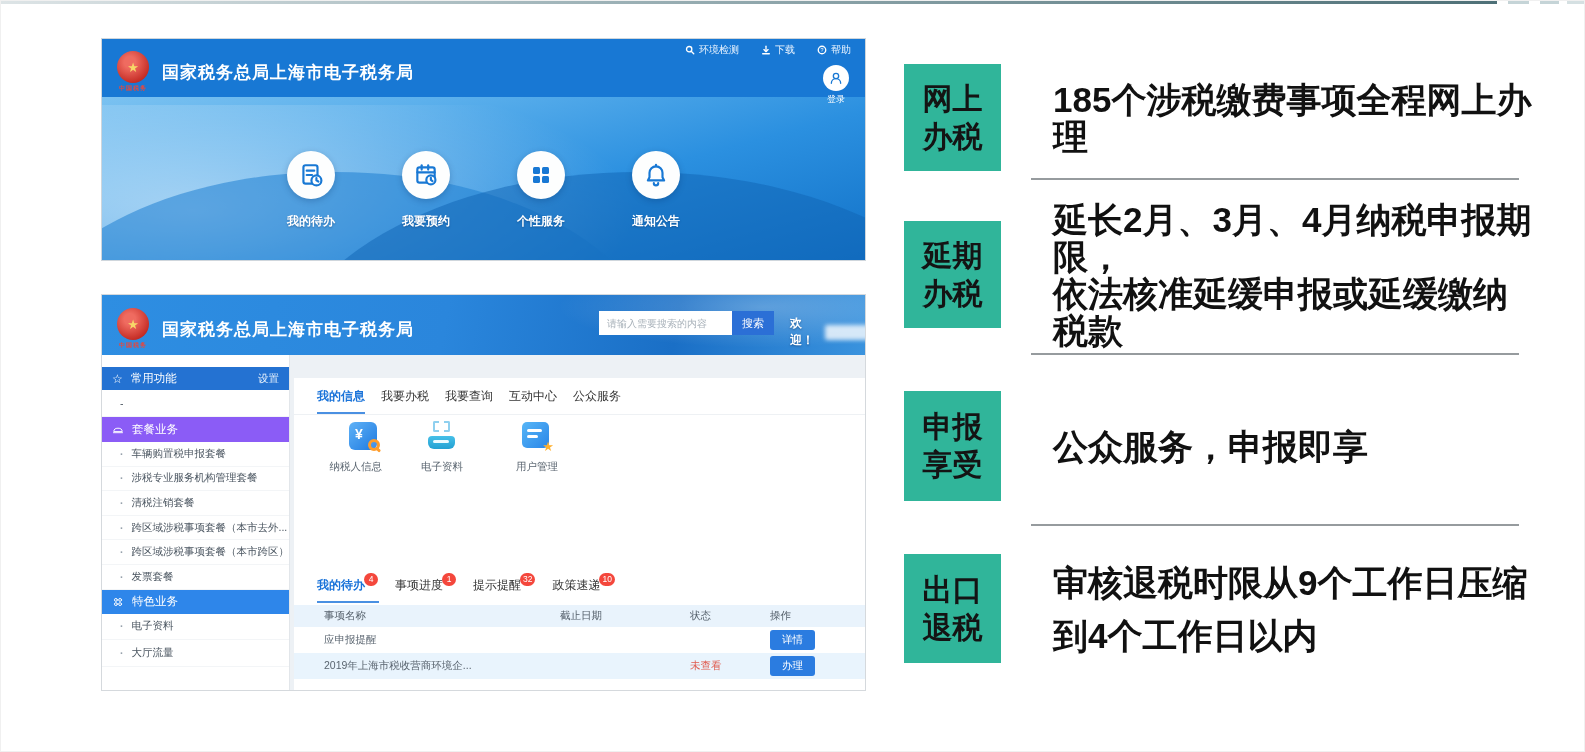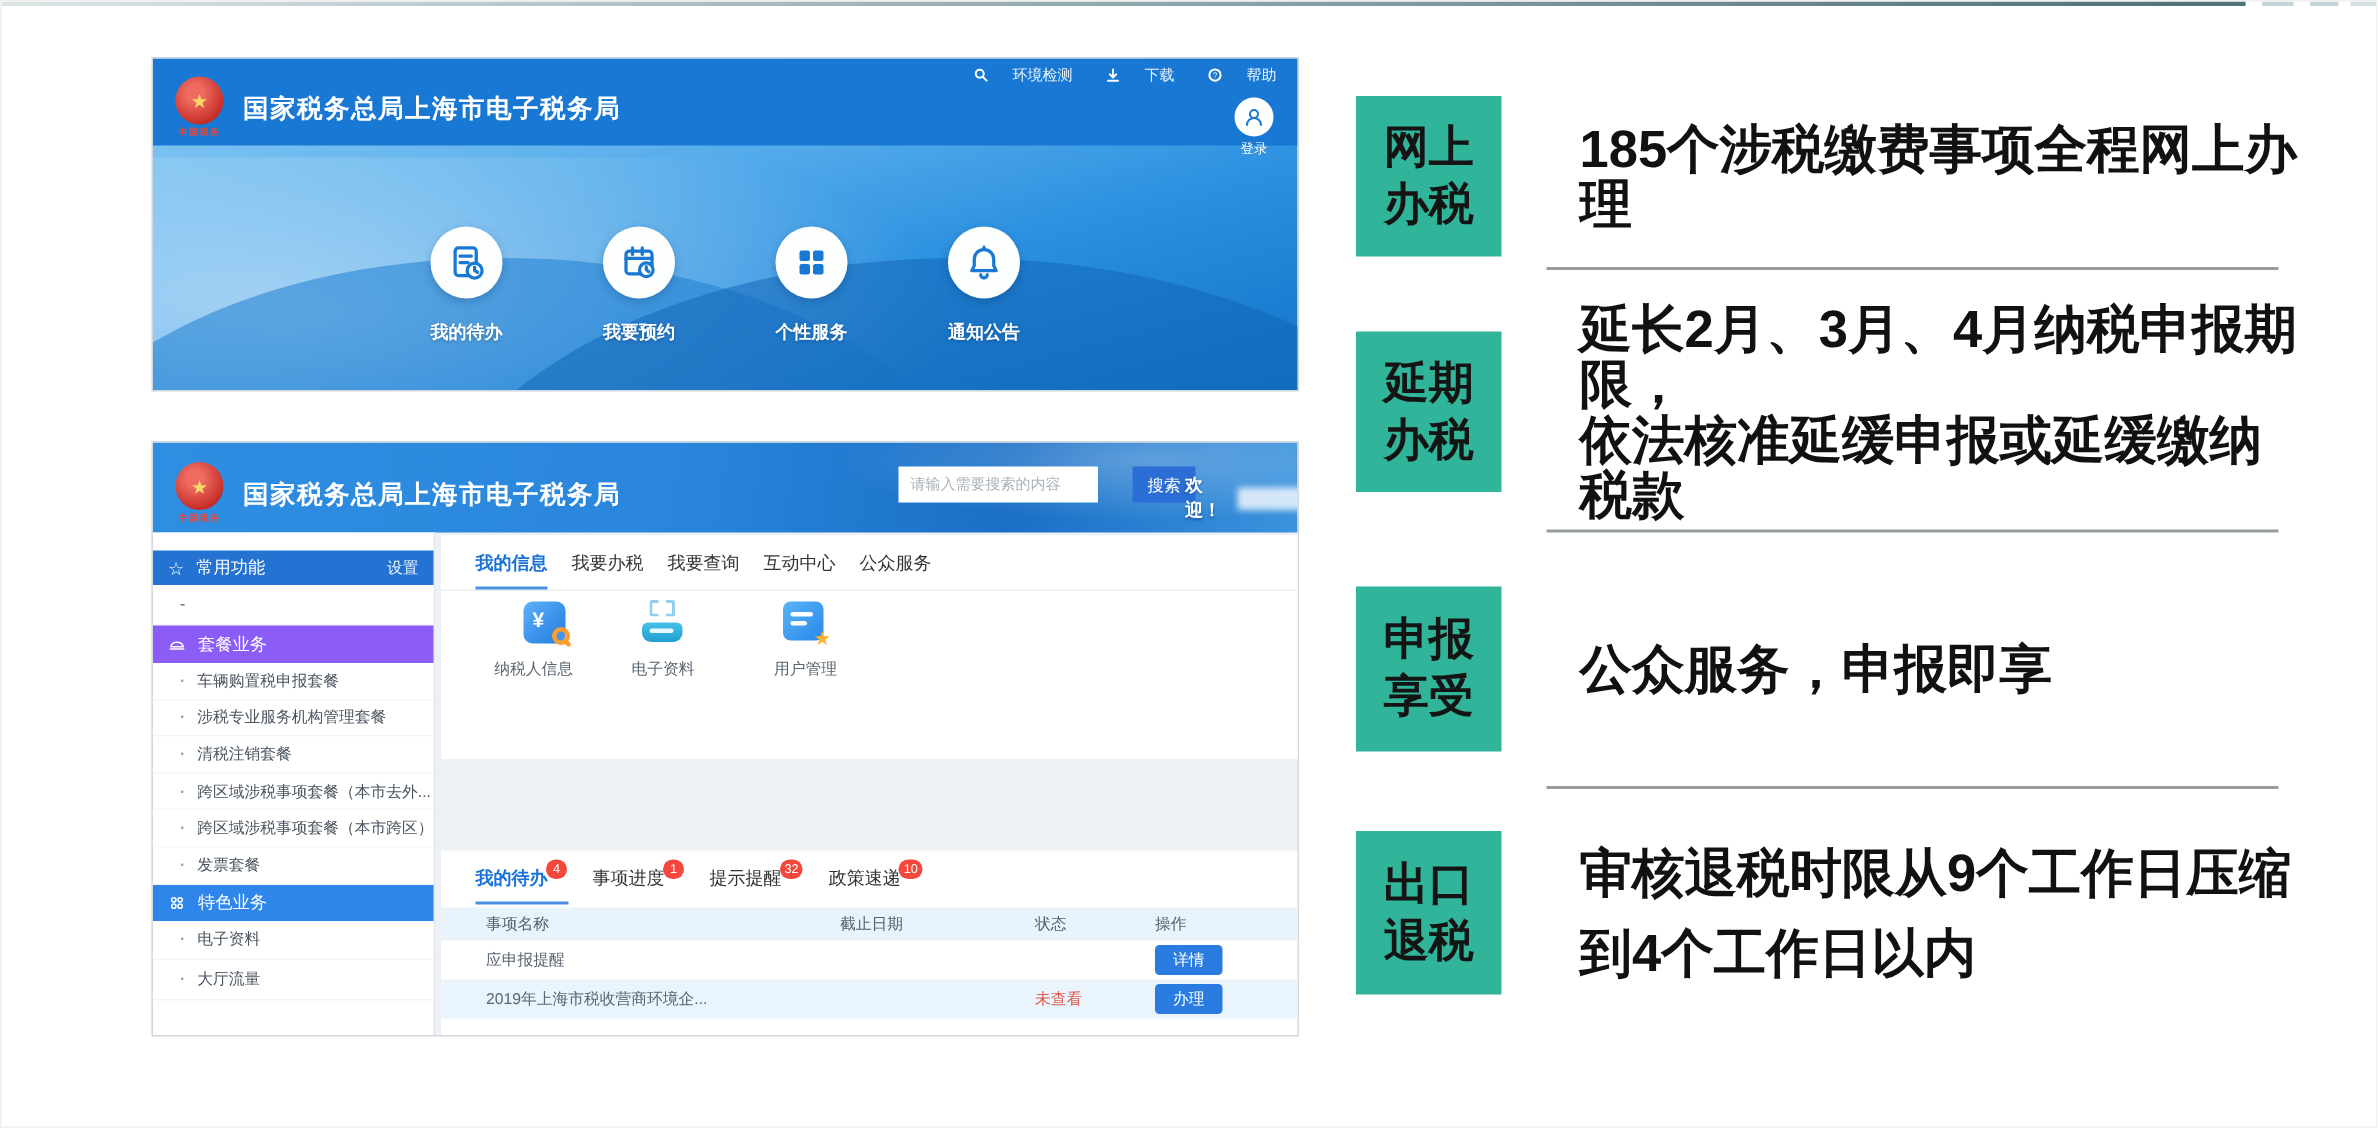--- a/index.html
+++ b/index.html
@@ -27,21 +27,21 @@
   .brand { position:absolute; display:flex; align-items:center; gap:10px; }
   .shot1 .brand { left:12px; top:12px; }
   .emblem-wrap { display:flex; flex-direction:column; align-items:center; width:38px; }
   .emblem { width:32px; height:32px; border-radius:50%;
     background:radial-gradient(circle at 40% 35%, #ef6b60 20%, #c32a23 75%); position:relative; }
   .emblem::after { content:"★"; position:absolute; inset:0; color:#f7d768; font-size:13px;
     display:flex; align-items:center; justify-content:center; }
   .emblem-caption { font-size:6px; color:#e8473c; font-weight:bold; letter-spacing:1px; margin-top:1px; }
   .portal-title { color:#fff; font-size:17px; font-weight:bold; letter-spacing:1px; }
   .top-links { position:absolute; right:14px; top:4px; display:flex; gap:22px; }
-  .top-link { display:flex; align-items:center; gap:16px; color:#eaf4ff; font-size:10px; cursor:pointer; }
+  .top-link { display:flex; align-items:center; gap:4px; color:#eaf4ff; font-size:10px; cursor:pointer; }
   .top-link svg { width:10px; height:10px; }
   .login-box { position:absolute; right:16px; top:26px; display:flex; flex-direction:column; align-items:center; }
   .avatar-circle { width:26px; height:26px; border-radius:50%; background:#fff;
     display:flex; align-items:center; justify-content:center; }
   .login-label { color:#fff; font-size:9px; margin-top:2px; }
   .quick-row { position:absolute; left:0; right:0; top:112px; display:flex; justify-content:center; gap:67px; }
   .quick-item { display:flex; flex-direction:column; align-items:center; cursor:pointer; }
   .quick-circle { width:48px; height:48px; border-radius:50%; background:#fdfefe;
     box-shadow:0 2px 6px rgba(0,40,90,.25); display:flex; align-items:center; justify-content:center; }
   .quick-label { margin-top:14px; color:#fff; font-size:12px; font-weight:bold; text-shadow:0 1px 2px rgba(0,40,90,.4); }
@@ -52,21 +52,21 @@
   .shot2-header { position:absolute; top:0; left:0; right:0; height:60px;
     background:linear-gradient(100deg,#2e8ee2 0%,#2a86dc 45%,#1a6fc6 75%,#3a93de 100%); }
   .shot2-header::after { content:""; position:absolute; right:0; top:0; width:45%; height:100%;
     background:radial-gradient(ellipse at 70% 20%, rgba(255,255,255,.25), rgba(255,255,255,0) 60%); }
   .shot2 .brand { left:12px; top:13px; }
   .search-wrap { position:absolute; left:497px; top:16px; display:flex; z-index:2; }
   .search-input { width:133px; height:24px; border:none; background:#fff; font-size:10px;
     padding:0 8px; color:#333; outline:none; }
   .search-input::placeholder { color:#a9b2ba; }
   .search-btn { width:42px; height:24px; background:#2b6fd6; color:#fff; border:none;
-    font-size:11px; cursor:pointer;margin-left:23px; }
+    font-size:11px; cursor:pointer; }
   .welcome-wrap { position:absolute; left:688px; top:20px; display:flex; align-items:center; gap:4px; z-index:2; }
   .welcome-text { color:#fff; font-size:12px; font-weight:bold; text-shadow:0 1px 2px rgba(0,40,90,.5); }
   .blur-name { width:56px; height:15px; background:rgba(255,255,255,.78); filter:blur(2px); border-radius:2px; }
 
   .shot2-body { position:absolute; top:60px; left:0; right:0; bottom:0; }
   .sidebar { position:absolute; left:0; top:0; width:188px; bottom:0; background:#fff;
     border-right:1px solid #e2e6ea; padding-top:12px; }
   .sb-header { height:23px; display:flex; align-items:center; padding:0 10px; color:#fff;
     font-size:11.5px; gap:8px; cursor:pointer; }
   .sb-h1 { background:#2472d2; }
@@ -77,21 +77,21 @@
   .sb-item { height:24.6px; display:flex; align-items:center; padding-left:18px; font-size:10.5px;
     color:#4a5560; border-bottom:1px solid #f3f5f7; cursor:pointer; background:#fff; }
   .sb-item.dash { height:27px; }
   .sb-item .bullet::before { content:"·"; color:#97a2ac; font-weight:bold; margin-right:8px; }
   .sb-item.tall { height:26.5px; }
   .sb-icon svg { width:12px; height:12px; display:block; }
   .sb-star { font-size:12px; color:#fff; line-height:1; }
 
   .main-area { position:absolute; left:192px; top:0; right:0; bottom:0; }
   .panel { position:absolute; left:0; right:0; background:#fff; }
-  .panel1 { top:2px; height:149px;
+  .panel1 { top:23px; height:195px;
     background-image:linear-gradient(#fff,#fff),repeating-linear-gradient(90deg,#fbfdfe 0 1px,transparent 1px 57px);
     background-blend-mode:normal; }
   .panel2 { top:212px; height:130px; }
   .tabs-row { display:flex; gap:16px; padding:10px 0 0 23px; align-items:flex-start; }
   .tab { font-size:12px; color:#333; padding-bottom:7px; cursor:pointer; position:relative; white-space:nowrap; }
   .tab.active { color:#1a73d9; font-weight:bold; border-bottom:2px solid #4a90e2; }
   .badge { display:inline-block; min-width:14px; height:13px; border-radius:8px; background:#f4473c;
     color:#fff; font-size:8.5px; line-height:13px; text-align:center; padding:0 3px;
     position:relative; top:-7px; left:-1px; font-weight:normal; }
   .tabs-divider { height:1px; background:#eef1f4; }

